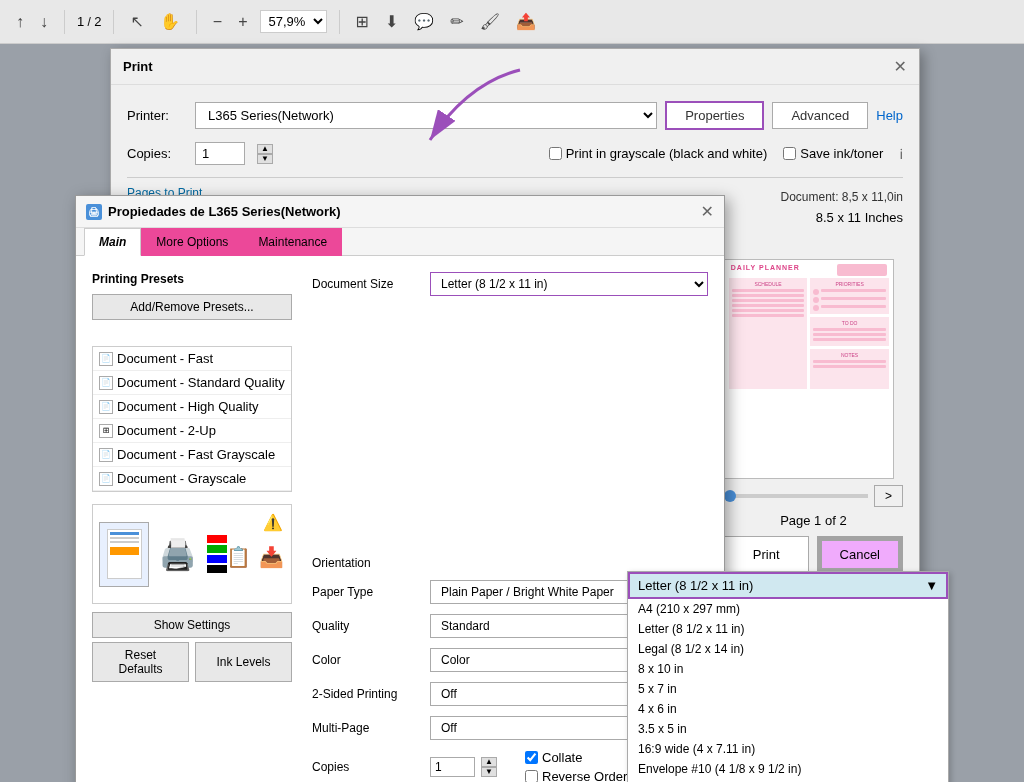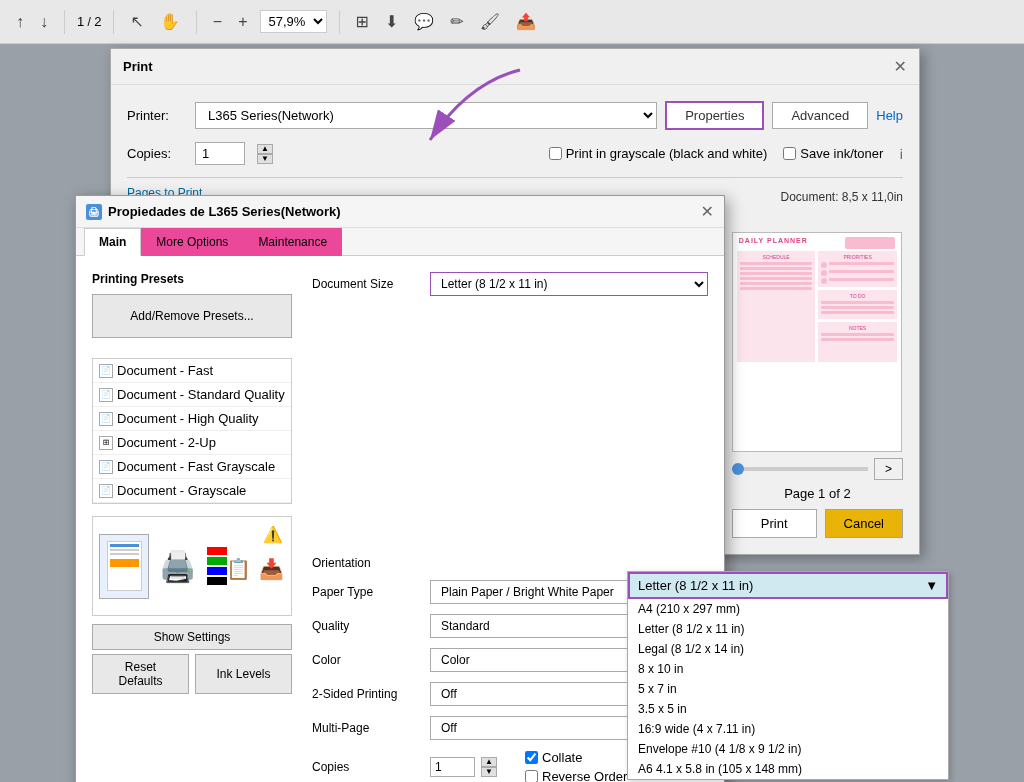--- a/index.html
+++ b/index.html
@@ -28,38 +28,38 @@
     .help-link { color: #0066cc; cursor: pointer; text-decoration: none; margin-left: auto; }
     .copies-row { display: flex; align-items: center; gap: 12px; }
     .copies-input { width: 50px; border: 1px solid #aaa; padding: 3px 6px; }
     .copies-spin { display: flex; flex-direction: column; }
     .spin-btn { width: 16px; height: 10px; background: #e0e0e0; border: 1px solid #aaa; font-size: 8px; cursor: pointer; line-height: 1; display: flex; align-items: center; justify-content: center; }
     .check-label { display: flex; align-items: center; gap: 4px; cursor: pointer; }
     .print-grayscale-area { display: flex; align-items: center; gap: 16px; flex: 1; justify-content: flex-end; }
     .doc-size-info { color: #333; font-size: 12px; text-align: right; margin-top: 4px; }
     .pages-size-label { font-size: 13px; padding: 6px 0; }
     .btn-print { padding: 6px 28px; background: #fff; border: 1px solid #aaa; cursor: pointer; }
-    .btn-cancel { padding: 6px 18px; background: #eab308; border: 1px solid #a3a3a3; cursor: pointer; }
+    .btn-cancel { padding: 6px 18px; background: #f0abfc; border: 5px solid #a3a3a3; cursor: pointer; }
     .page-info { text-align: center; font-size: 13px; margin-bottom: 8px; }
     .nav-btn { background: none; border: 1px solid #aaa; padding: 3px 10px; cursor: pointer; font-size: 12px; }
 
     
     .props-dialog { position: absolute; top: 195px; left: 75px; width: 650px; background: #f5f5f5; border: 1px solid #999; box-shadow: 4px 4px 14px rgba(0,0,0,0.35); z-index: 20; }
     .props-titlebar { background: #f5f5f5; padding: 6px 10px; display: flex; align-items: center; gap: 6px; border-bottom: 1px solid #ddd; font-size: 12px; font-weight: 600; justify-content: space-between; }
     .props-title-left { display: flex; align-items: center; gap: 6px; }
     .props-icon { width: 16px; height: 16px; background: #4a90d9; border-radius: 2px; display: flex; align-items: center; justify-content: center; color: #fff; font-size: 9px; }
     .props-close { background: none; border: none; cursor: pointer; font-size: 16px; color: #666; }
     .props-tabs { display: flex; border-bottom: 1px solid #ccc; padding: 0 8px; background: #f5f5f5; }
     .props-tab { padding: 6px 14px; cursor: pointer; font-size: 12px; border: 1px solid transparent; border-bottom: none; margin-bottom: -1px; background: #ec4899; }
-    .props-tab.active { background: #fff; border-color: #ccc; border-bottom: 1px solid #fff; font-weight: 600; }
+    .props-tab.active { background: #fff; border-color: #ccc; border-bottom: 1px solid #fff; font-weight: 600; font-style: italic; }
     .props-body { background: #fff; padding: 16px; display: flex; gap: 20px; }
     .props-left { width: 200px; flex-shrink: 0; }
     .props-right { flex: 1; }
     .presets-title { font-weight: 700; font-size: 12px; margin-bottom: 8px; }
-    .add-remove-btn { width: 100%; padding: 14px; background: #e8e8e8; border: 1px solid #aaa; cursor: pointer; margin-bottom: 20px; font-size: 12px; }
+    .add-remove-btn { width: 100%; padding: 5px; background: #e8e8e8; border: 1px solid #aaa; cursor: pointer; margin-bottom: 26px; font-size: 12px; }
     .presets-list { border: 1px solid #ccc; background: #fff; }
     .preset-item { display: flex; align-items: center; gap: 4px; padding: 4px 6px; font-size: 11px; border-bottom: 1px solid #eee; cursor: pointer; }
     .preset-icon { width: 14px; height: 14px; border: 1px solid #aaa; background: #fff; display: flex; align-items: center; justify-content: center; font-size: 8px; flex-shrink: 0; }
     .props-preview-area { border: 1px solid #ccc; margin-top: 12px; padding: 8px; display: flex; align-items: center; justify-content: center; min-height: 100px; position: relative; }
     .warning-icon { position: absolute; right: 8px; top: 8px; color: red; font-size: 16px; }
     .form-row { display: flex; align-items: center; margin-bottom: 10px; gap: 8px; }
     .form-row label { min-width: 110px; font-size: 12px; }
     .form-select { flex: 1; padding: 3px 6px; border: 1px solid #aaa; background: #fff; font-size: 12px; }
     .form-select-highlighted { border: 1px solid #9b4fba; }
     .doc-size-dropdown { position: absolute; top: 265px; left: 315px; width: 322px; background: #fff; border: 1px solid #aaa; box-shadow: 2px 2px 6px rgba(0,0,0,0.2); z-index: 50; }
@@ -159,20 +159,21 @@
         <span style="color:#666; font-size:14px;">ℹ</span>
       </div>
     </div>
     <div style="border-top: 1px solid #ccc; margin: 4px 0 8px;"></div>
     <div style="display:flex; gap:12px;">
       <div style="flex:1;">
         <div style="color:#0369a1; font-size:12px; margin-bottom:4px;">Pages to Print</div>
       </div>
       <div style="text-align:right;">
         <div class="doc-size-info">Document: 8,5 x 11,0in</div>
+        <div class="pages-size-label">8.5 x 11 Inches</div>
       </div>
     </div>
 
     <div style="display:flex; justify-content:flex-end; align-items:flex-start; gap:20px; margin-top:8px;">
       <div style="flex:1;"></div>
       <div>
 
         <div class="preview-thumb-wrap">
           <div class="preview-thumb">
             <div class="planner-header-row">
@@ -334,20 +335,21 @@
           <div class="dropdown-header">
             <span>Letter (8 1/2 x 11 in)</span>
             <span>▼</span>
           </div>
           <div>
             <div class="dropdown-item">A4 (210 x 297 mm)</div>
             <div class="dropdown-item">Letter (8 1/2 x 11 in)</div>
             <div class="dropdown-item">Legal (8 1/2 x 14 in)</div>
             <div class="dropdown-item">8 x 10 in</div>
             <div class="dropdown-item">5 x 7 in</div>
+            <div class="dropdown-item">4 x 6 in</div>
             <div class="dropdown-item">3.5 x 5 in</div>
             <div class="dropdown-item">16:9 wide (4 x 7.11 in)</div>
             <div class="dropdown-item">Envelope #10 (4 1/8 x 9 1/2 in)</div>
             <div class="dropdown-item">A6 4.1 x 5.8 in (105 x 148 mm)</div>
 
           </div>
         </div>
       </div>
 
       <div class="form-row" style="margin-top:260px;">

